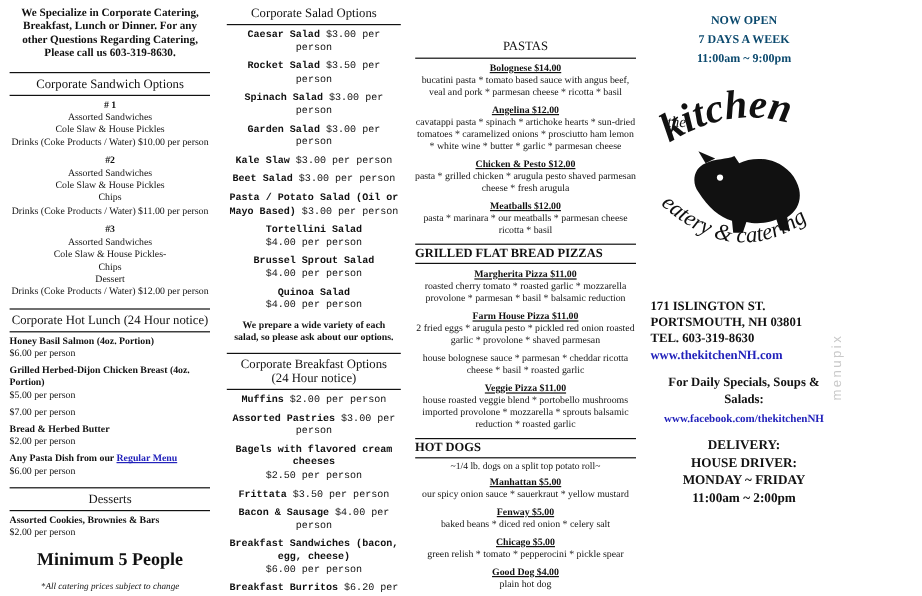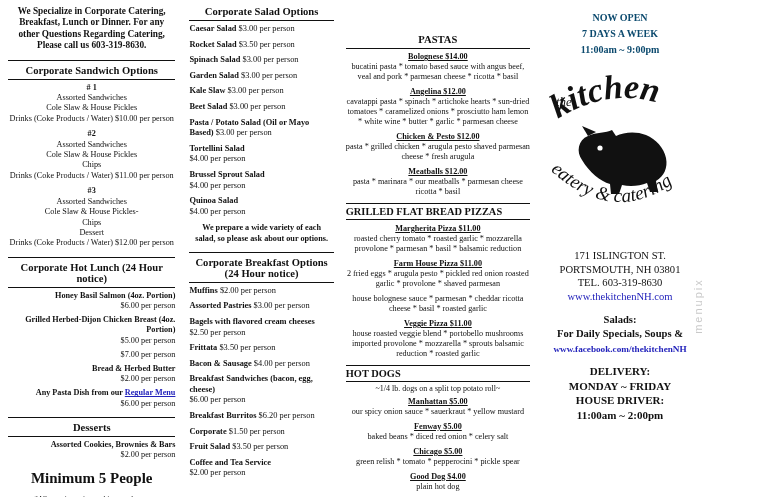--- a/index.html
+++ b/index.html
@@ -33,56 +33,58 @@
 
   .intro {
     font-size: 9.3px;
     line-height: 11.4px;
     font-weight: bold;
     text-align: center;
     padding: 2px 4px 0 4px;
   }
 
   .sec-head {
-    font-weight: bold;
+    font-weight: normal;
     font-size: 10.6px;
     text-align: center;
     margin-top: 8px;
     margin-bottom: 3px;
   }
   .sec-head.rule-top {
     border-top: 1px solid #111;
     padding-top: 4px;
   }
   .sec-head.rule-bottom {
     border-bottom: 1px solid #111;
     padding-bottom: 3px;
   }
 
   .item {
-    text-align: right;
+    text-align: left;
     font-size: 8.2px;
     line-height: 10.2px;
     margin-bottom: 4px;
   }
   .item .name { font-weight: bold; }
   .item .price { font-weight: normal; }
 
   .pkg {
     text-align: center;
     font-size: 8.2px;
     line-height: 10.4px;
     margin-bottom: 5px;
   }
   .pkg .num { font-weight: bold; }
 
   .salad-line {
+    text-align: center;
     font-size: 8.4px;
     line-height: 10.6px;
     margin-bottom: 5px;
+    font-family: Liberation Mono, monospace;
   }
   .salad-line .nm { font-weight: bold; }
 
   .two-line .nm { display: block; font-weight: bold; }
   .two-line .pr { display: block; }
 
   .note {
     font-size: 8.2px;
     line-height: 10.2px;
     text-align: center;
@@ -132,22 +134,21 @@
     line-height: 16px;
     margin-top: 6px;
     color: #0c4a6e;
   }
   .logo-wrap {
     position: relative;
     height: 185px;
     margin-top: 2px;
   }
   .addr {
-    text-align: center;
-    font-weight: normal;
+    font-weight: bold;
     font-size: 10.6px;
     line-height: 13.6px;
     margin-top: 4px;
   }
   .addr .web { color: #2222bb; }
   .specials {
     text-align: center;
     font-weight: bold;
     font-size: 10.6px;
     line-height: 13.4px;
@@ -439,27 +440,27 @@
     </div>
 
     <div class="addr">
       <div>171 ISLINGTON ST.</div>
       <div>PORTSMOUTH, NH 03801</div>
       <div>TEL. 603-319-8630</div>
       <div class="web">www.thekitchenNH.com</div>
     </div>
 
     <div class="specials">
+      <div>For Daily Specials, Soups &amp;</div>
       <div>Salads:</div>
-      <div>For Daily Specials, Soups &amp;</div>
     </div>
     <div class="fb">www.facebook.com/thekitchenNH</div>
 
     <div class="delivery">
       <div>DELIVERY:</div>
+      <div>HOUSE DRIVER:</div>
       <div>MONDAY ~ FRIDAY</div>
-      <div>HOUSE DRIVER:</div>
       <div>11:00am ~ 2:00pm</div>
     </div>
   </div>
 
   <div class="watermark">menupix</div>
 </div>
 
 </body></html>

